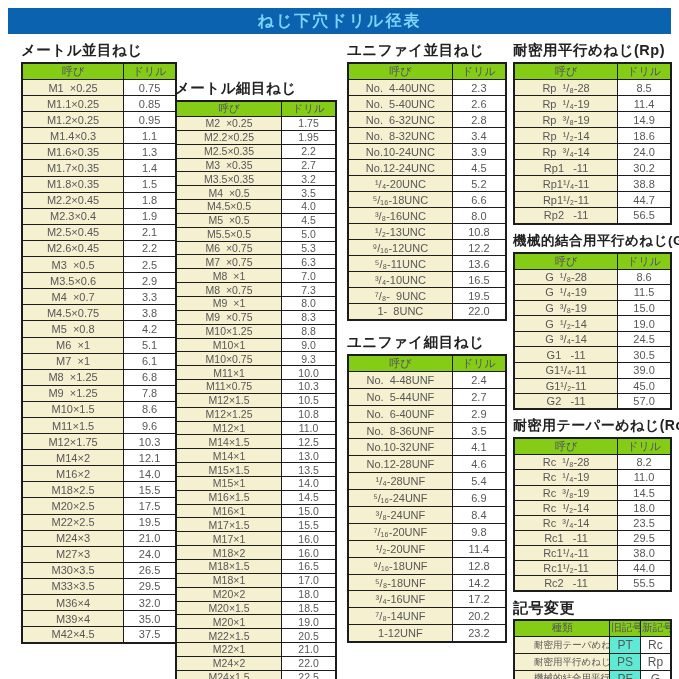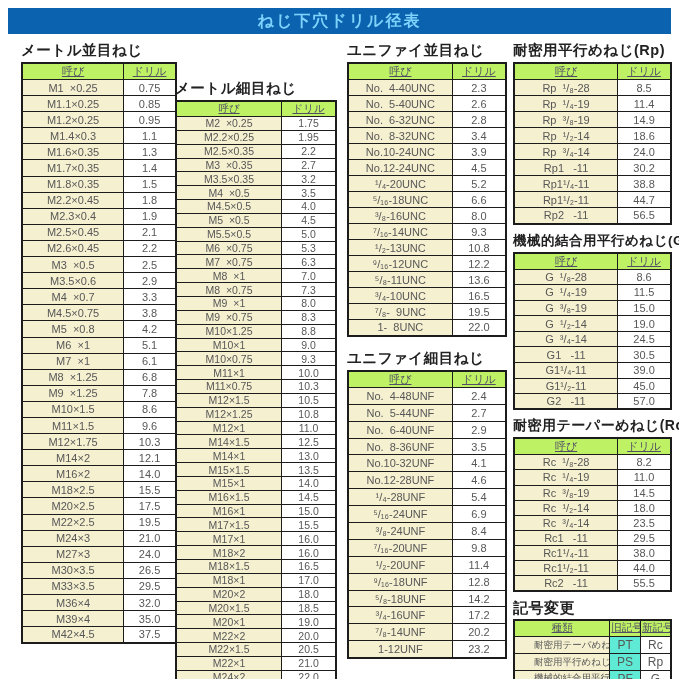--- a/index.html
+++ b/index.html
@@ -24,21 +24,21 @@
   table.tbl{
     border-collapse:collapse;width:100%;table-layout:fixed;
     border:2px solid #1c1c1c;
   }
   table.tbl th, table.tbl td{
     box-sizing:border-box;border:1px solid #1c1c1c;
     text-align:center;vertical-align:middle;
     padding:0 1px;white-space:pre;overflow:hidden;
     color:#575757;font-weight:400;
   }
-  table.tbl th{background:#bef264;color:#524e66;text-decoration:underline;}
+  table.tbl th{background:#84cc16;color:#524e66;}
   table.tbl td:first-child{background:#f5f0d0;}
   table.tbl td:last-child{background:#ffffff;}
   
   .t1 th,.t1 td{height:16.1px;font-size:11px;}
   .t2 th,.t2 td{height:13.85px;font-size:10.5px;}
   .t3a th,.t3a td{height:16px;font-size:11px;}
   .t3b th,.t3b td{height:16.9px;font-size:11px;}
   .t4a th,.t4a td{height:16px;font-size:11px;}
   .t4b th,.t4b td{height:15.6px;font-size:11px;}
   .t4c th,.t4c td{height:15.1px;font-size:11px;}
@@ -364,24 +364,20 @@
         </tr>
         <tr>
           <td>M20×1.5</td>
           <td>18.5</td>
         </tr>
         <tr>
           <td>M20×1</td>
           <td>19.0</td>
         </tr>
         <tr>
-          <td>M22×2</td>
-          <td>20.0</td>
-        </tr>
-        <tr>
           <td>M22×1.5</td>
           <td>20.5</td>
         </tr>
         <tr>
           <td>M22×1</td>
           <td>21.0</td>
         </tr>
         <tr>
           <td>M24×2</td>
           <td>22.0</td>
@@ -434,24 +430,20 @@
         </tr>
         <tr>
           <td>⁵/₁₆-18UNC</td>
           <td>6.6</td>
         </tr>
         <tr>
           <td>³/₈-16UNC</td>
           <td>8.0</td>
         </tr>
         <tr>
-          <td>⁷/₁₆-14UNC</td>
-          <td>9.3</td>
-        </tr>
-        <tr>
           <td>¹/₂-13UNC</td>
           <td>10.8</td>
         </tr>
         <tr>
           <td>⁹/₁₆-12UNC</td>
           <td>12.2</td>
         </tr>
         <tr>
           <td>⁵/₈-11UNC</td>
           <td>13.6</td>

